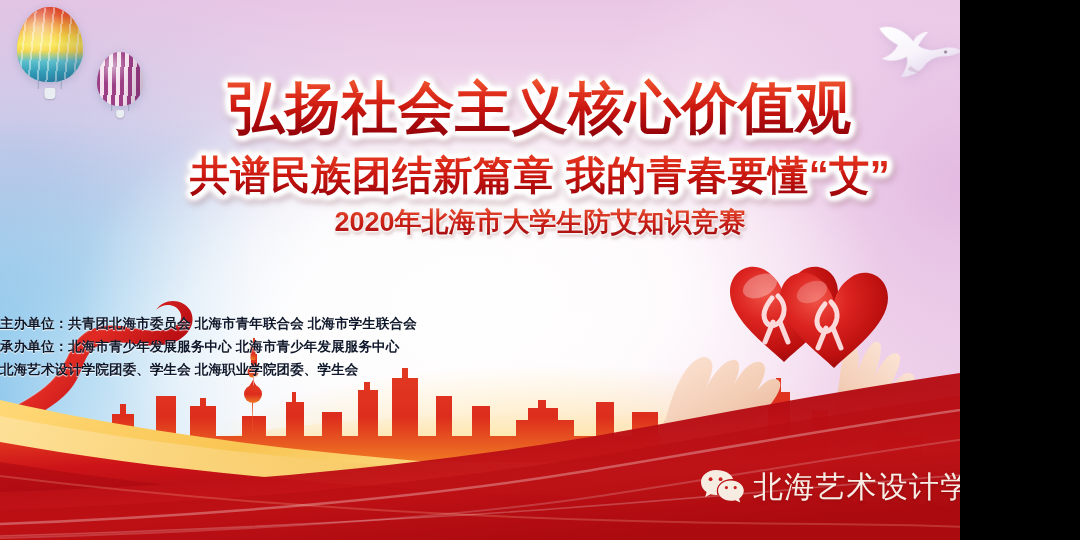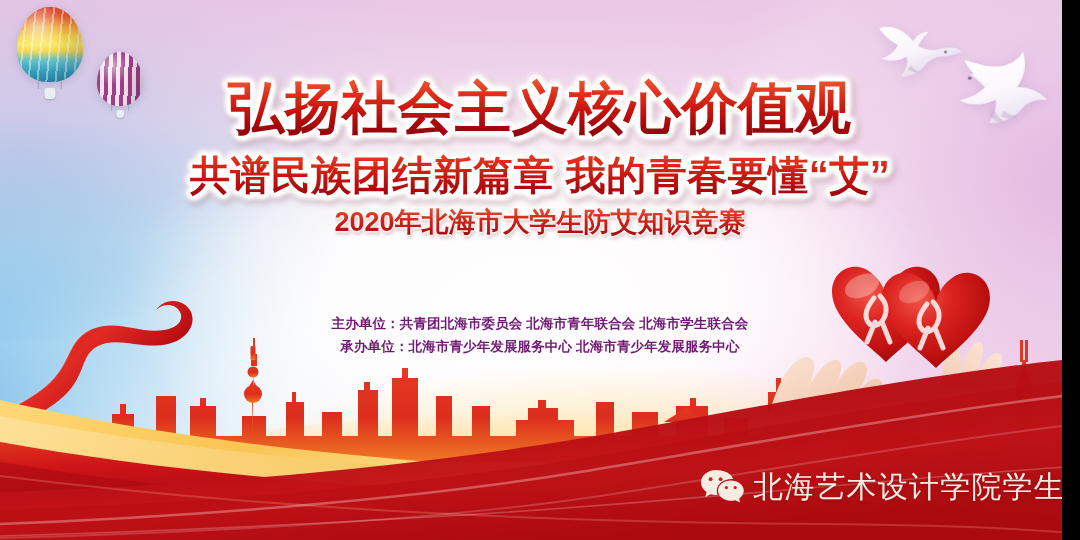--- a/index.html
+++ b/index.html
@@ -1,17 +1,17 @@
 <!DOCTYPE html>
 <html><head>
 <meta charset="utf-8">
 <style>
   html,body{margin:0;padding:0;background:#000;}
   #poster{
-    position:relative;width:1062px;height:540px;overflow:hidden;
+    position:relative;width:960px;height:540px;overflow:hidden;
     font-family:"Liberation Sans","DejaVu Sans",sans-serif;
     background:#eef4fb;
   }
   .layer{position:absolute;inset:0;}
 
   
   #sky-base{
     background:linear-gradient(105deg,
       #6fb4e4 0%, #8ec7ec 9%, #b9ddf3 17%, #dcecf8 25%,
       #f2f5fa 33%, #fbf4f6 43%, #fdf3f7 55%, #fbeaf4 66%,
@@ -147,22 +147,22 @@
   #subtitle{
     font-size:27px;font-weight:900;line-height:32px;
     white-space:nowrap;color:transparent;
     background-image:linear-gradient(180deg,#e8573a 0%,#cf2418 45%,#9e0a10 100%);
     -webkit-background-clip:text;background-clip:text;
     -webkit-text-fill-color:transparent;
     filter:drop-shadow(0 0 1px #fff) drop-shadow(0 1px 1px #fff)
            drop-shadow(1px 2px 1px rgba(140,70,70,.3));
   }
   #org-block{
-    position:absolute;left:0;top:312px;width:1080px;text-align:center;
-    z-index:40;color:#701a75;
+    position:absolute;left:0;top:312px;width:1080px;
+    z-index:40;color:#0f172a;
   }
   .org-line{
     font-size:13.5px;line-height:23px;font-weight:700;
     letter-spacing:.01em;white-space:nowrap;
     text-shadow:0 1px 1px rgba(255,255,255,.95);
   }
 
   
   #wechat-mark{
     position:absolute;left:700px;top:468px;z-index:60;
@@ -391,20 +391,21 @@
 
   <div id="headline-wrap">
     <div class="hl" id="headline-1">弘扬社会主义核心价值观</div>
     <div class="hl" id="headline-2">共谱民族团结新篇章 我的青春要懂“艾”</div>
     <div id="subtitle">2020年北海市大学生防艾知识竞赛</div>
   </div>
 
   <div id="org-block">
     <div class="org-line">主办单位：共青团北海市委员会  北海市青年联合会  北海市学生联合会</div>
     <div class="org-line">承办单位：北海市青少年发展服务中心    北海市青少年发展服务中心</div>
+    <div class="org-line">北海艺术设计学院团委、学生会    北海职业学院团委、学生会</div>
   </div>
 
   <div id="wechat-mark">
     <svg width="44" height="38" viewBox="0 0 44 38">
       <g fill="#f7ece2">
         <path d="M16 2 C7.5 2 1 7.6 1 14.4 c0 3.9 2.2 7.4 5.6 9.6 L5.2 29 l5.3 -2.8
                  c1.7 .5 3.6 .8 5.5 .8 .5 0 1 0 1.5 -.06
                  C17 25.4 16.8 24.2 16.8 23 c0 -6.6 6.6 -12 14.8 -12 .5 0 1 .02 1.5 .06
                  C31.7 5.8 24.6 2 16 2 Z"></path>
         <path d="M30.8 12.4 C23.7 12.4 18 17 18 22.6 c0 5.6 5.7 10.2 12.8 10.2

